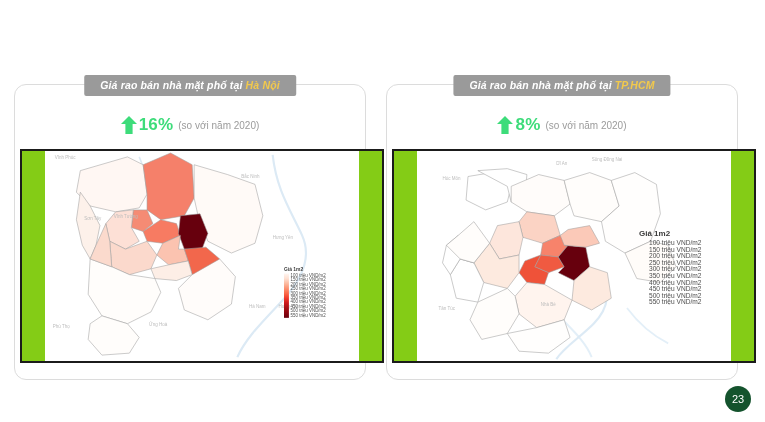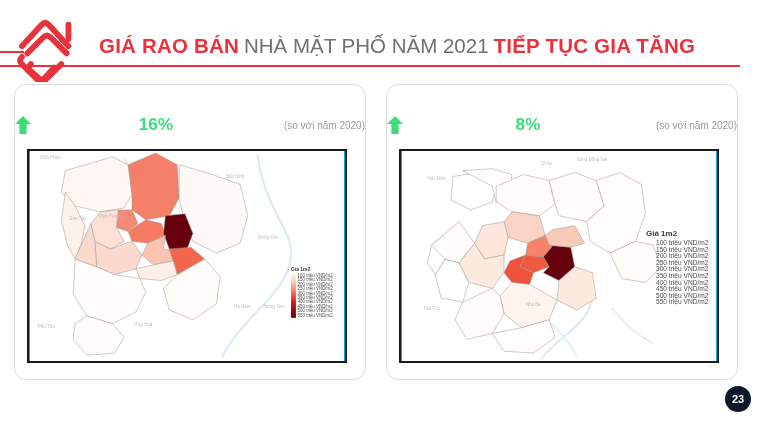--- a/index.html
+++ b/index.html
@@ -45,31 +45,31 @@
     background: #9a9a9a; color: #fff;
     font-style: italic; font-weight: bold;
     font-size: 10.5px; letter-spacing: .15px;
     padding: 4px 16px 5px 16px; border-radius: 2px;
     white-space: nowrap;
   }
   .pill .city { color: #f2c94c; }
 
   .stat {
     position: absolute; top: 30px; left: 0; width: 100%;
-    display: flex; align-items: center; justify-content: space-between; gap: 20px;
+    display: flex; align-items: center; justify-content: center; gap: 2px;
   }
   .up-arrow { width: 16px; height: 18px; display: block; }
   .stat-pct { color: #3ddc7a; font-size: 17px; font-weight: bold; letter-spacing: .2px; }
   .stat-note { color: #9b9b9b; font-size: 10px; margin-left: 3px; }
 
   
   .map-frame {
-    position: absolute; left: 12px; top: 64px;
-    width: 320px; height: 214px;
-    border: 2px solid #1b1b1b; background: #0ea5e9;
+    position: absolute; left: 5px; top: 64px;
+    width: 364px; height: 214px;
+    border: 2px solid #1b1b1b; background: #84cc16;
     overflow: hidden;
   }
   .map-frame svg { display: block; width: 100%; height: 100%; }
 
   
   .legend { position: absolute; }
   .legend-title { font-size: 6px; font-weight: bold; color: #3b3b3b; margin-bottom: 2px; white-space: nowrap; }
   .legend-body { display: flex; align-items: stretch; }
   .legend-bar { width: 6px; border: 0; }
   .legend-ticks { display: flex; flex-direction: column; justify-content: space-between; padding-left: 2px; }
@@ -83,54 +83,39 @@
 
   
   .footnote {
     position: absolute; left: 16px; top: 392px;
     font-size: 8.6px; font-style: italic; color: #a9a9a9;
     white-space: nowrap; letter-spacing: .1px;
   }
   .page-badge {
     position: absolute; right: 14px; top: 386px;
     width: 26px; height: 26px; border-radius: 50%;
-    background: #0f172a; color: #fff;
-    font-size: 11px; font-weight: bold;
+    background: #14532d; color: #fff;
+    font-size: 11px; font-weight: normal;
     display: flex; align-items: center; justify-content: center; text-align: center;
   }
   .bottom-bar {
     position: absolute; left: 0; bottom: 0; width: 765px; height: 5px; background: #fff;
   }
   .maplabel { font-size: 4.6px; fill: #bdbdbd; font-family: "Liberation Sans", sans-serif; }
 </style>
 </head>
 <body>
 
 <div class="slide">
 
-  <div class="header">
-    <div class="header-rule-left"></div>
-    <div class="logo-wrap">
-      <svg viewBox="0 0 90 76" width="82" height="68" aria-hidden="true">
-        <g fill="none" stroke="#e8323c" stroke-width="6.5" stroke-linejoin="round" stroke-linecap="round">
-          <path d="M8 36 L30 12 Q34 8 38 12 L60 36"></path>
-          <path d="M14 44 L32 26 Q36 22 40 26 L58 44"></path>
-          <path d="M8 48 Q4 52 8 56 L26 74 Q30 78 34 74 L52 56"></path>
-          <path d="M18 56 Q14 60 18 64 L26 71 Q30 75 34 71 L44 60"></path>
-          <path d="M60 12 L60 28"></path>
-        </g>
-      </svg>
-    </div>
-    <div class="header-rule"></div>
-    <div class="title">
-      <span class="t-red">GIÁ RAO BÁN</span><span class="t-gray" style="margin:0 5px">NHÀ MẶT PHỐ NĂM 2021</span><span class="t-red">TIẾP TỤC GIA TĂNG</span>
-    </div>
-  </div>
 
   <div class="card card-left">
+    <div class="pill">
+      <span>Giá rao bán nhà mặt phố tại </span><span class="city">Hà Nội</span>
+    </div>
 
     <div class="stat">
       <span class="up-arrow">
         <svg viewBox="0 0 16 18" width="16" height="18" aria-hidden="true">
           <path d="M8 0 L16 8 L11.6 8 L11.6 18 L4.4 18 L4.4 8 L0 8 Z" fill="#3ddc7a"></path>
         </svg>
       </span>
       <span class="stat-pct">16%</span>
       <span class="stat-note">(so với năm 2020)</span>
     </div>
@@ -200,20 +185,23 @@
             <span>450 triệu VND/m2</span>
             <span>500 triệu VND/m2</span>
             <span>550 triệu VND/m2</span>
           </div>
         </div>
       </div>
     </div>
   </div>
 
   <div class="card card-right">
+    <div class="pill">
+      <span>Giá rao bán nhà mặt phố tại </span><span class="city">TP.HCM</span>
+    </div>
 
     <div class="stat">
       <span class="up-arrow">
         <svg viewBox="0 0 16 18" width="16" height="18" aria-hidden="true">
           <path d="M8 0 L16 8 L11.6 8 L11.6 18 L4.4 18 L4.4 8 L0 8 Z" fill="#3ddc7a"></path>
         </svg>
       </span>
       <span class="stat-pct">8%</span>
       <span class="stat-note">(so với năm 2020)</span>
     </div>

